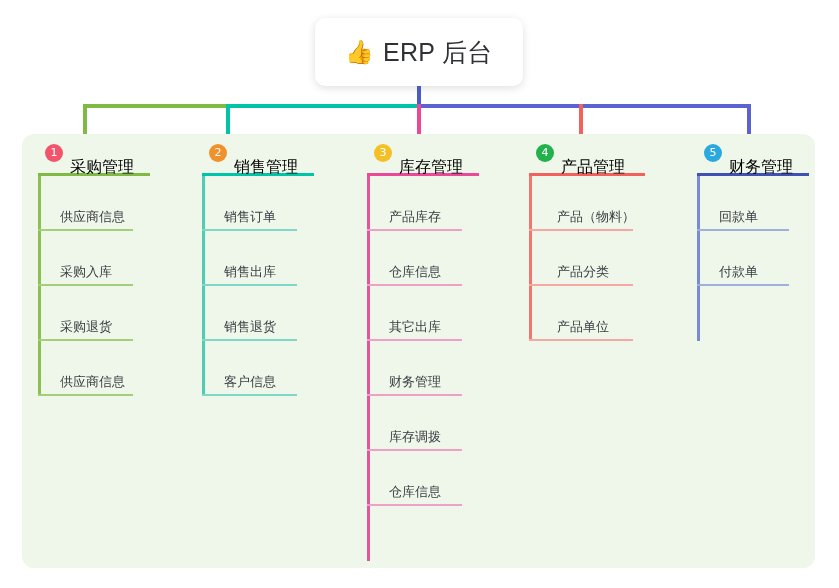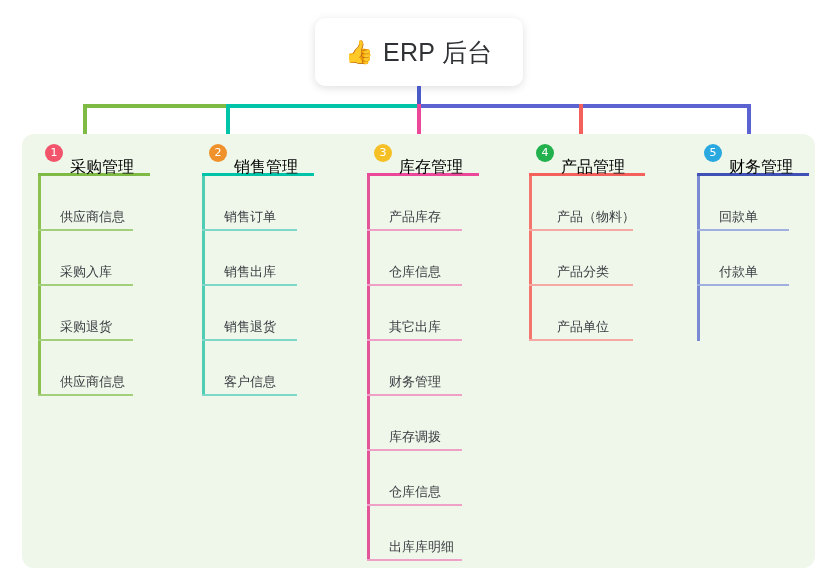--- a/index.html
+++ b/index.html
@@ -265,24 +265,20 @@
         <div class="leaf-rule" style="background: rgb(239, 160, 198);"></div>
       </div>
       <div class="leaf">
         <span class="leaf-label">库存调拨</span>
         <div class="leaf-rule" style="background: rgb(239, 160, 198);"></div>
       </div>
       <div class="leaf">
         <span class="leaf-label">仓库信息</span>
         <div class="leaf-rule" style="background: rgb(239, 160, 198);"></div>
       </div>
-      <div class="leaf">
-        <span class="leaf-label">出库库明细</span>
-        <div class="leaf-rule" style="background: rgb(239, 160, 198);"></div>
-      </div>
     </div>
   </div>
 <div class="column" id="col-4">
     <div class="col-header">
       <span class="badge" style="background: rgb(34, 177, 76);">4</span>
       <span class="col-title">产品管理</span>
     </div>
     <div class="header-rule" style="background: rgb(244, 96, 92);"></div>
     <div class="leaves">
       <div class="spine" style="background: rgb(244, 116, 110); height: 165px;"></div>

